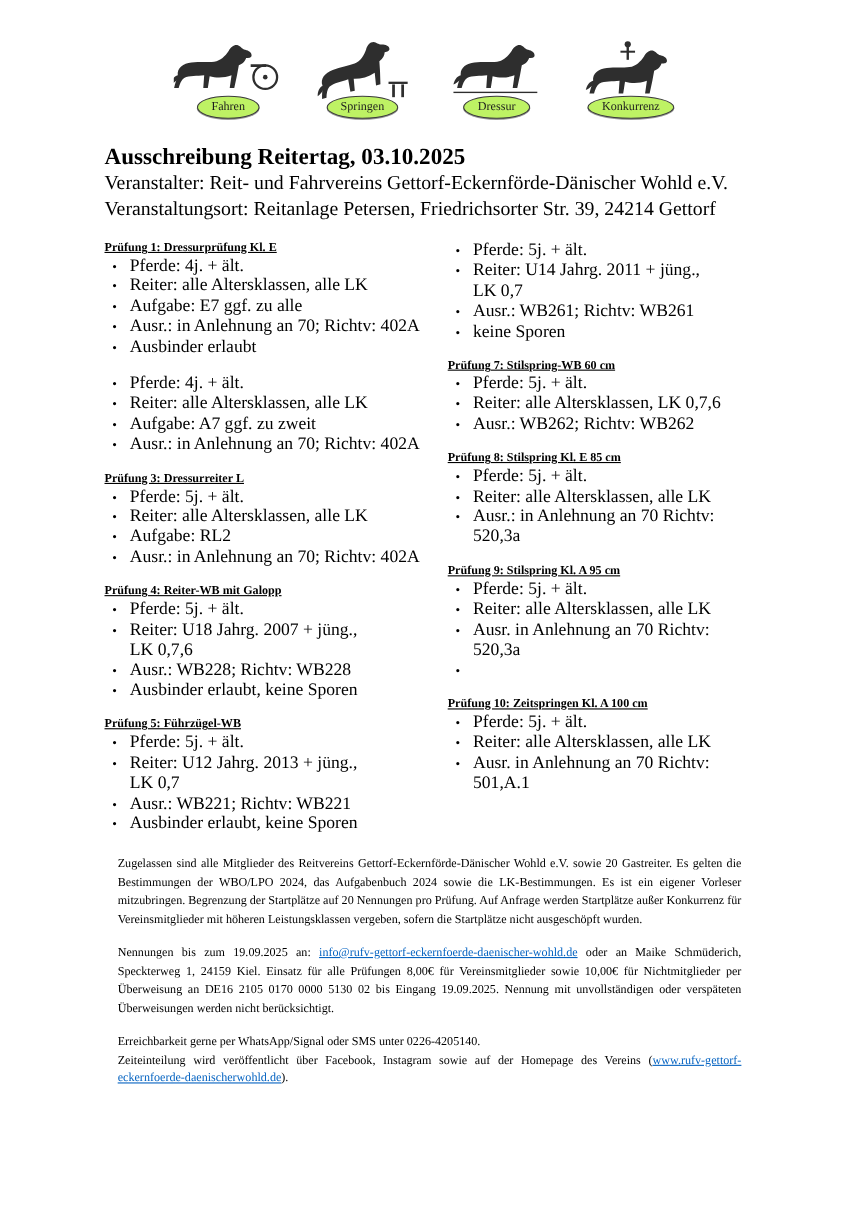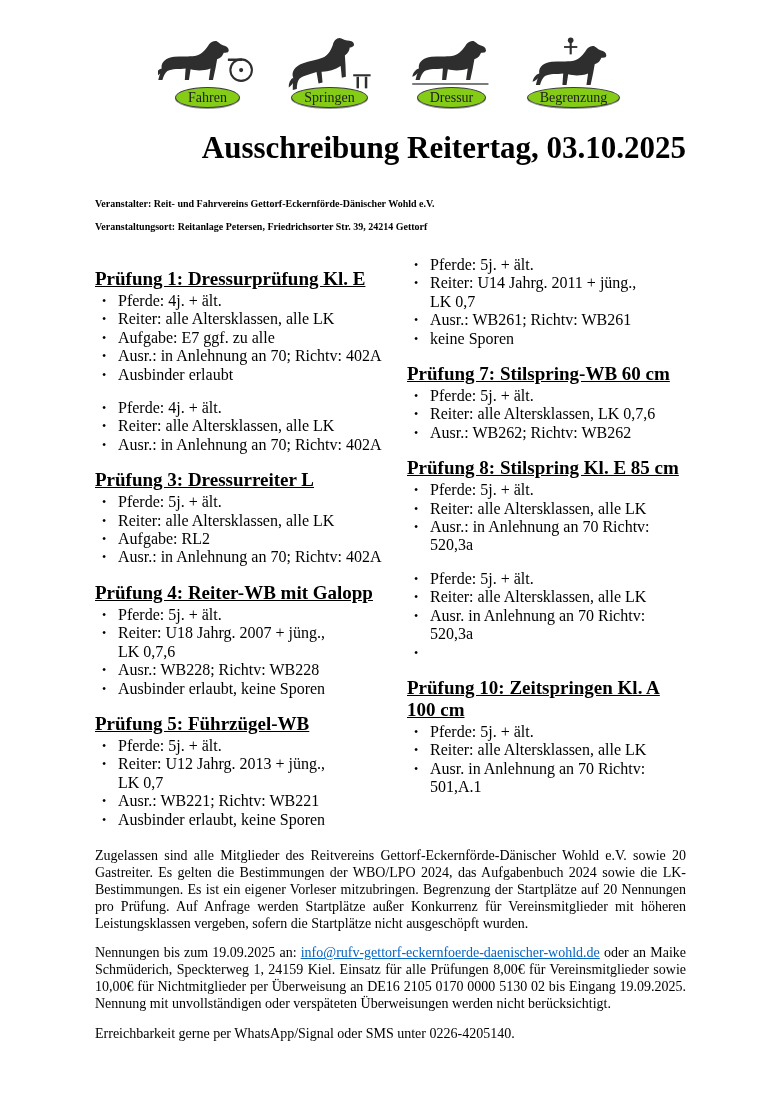--- a/index.html
+++ b/index.html
@@ -12,49 +12,49 @@
   }
   .page { padding: 32px 92px 0 95px; }
 
   
   .logo-row { display: flex; justify-content: center; gap: 18px; }
   .logo { display: flex; flex-direction: column; align-items: center; width: 104px; }
   .logo svg { width: 100px; height: 58px; }
   .banner {
     border: 1.5px solid #3c3c3c; border-radius: 50%;
     padding: 0 12px; margin-top: -3px;
-    font-size: 14px; line-height: 19px; color: #1d1d1d;
-    background: #84cc16; box-shadow: 0 1px 0 #9a9a9a; white-space: nowrap;
-  }
-
-  h1.title { margin: 22px 0 0; text-align: right; font-size: 31px; font-weight: bold; }
-
-  .intro { margin-top: 26px; font-size: 10px; line-height: 23px; font-weight: bold; }
+    font-size: 11px; line-height: 19px; color: #1d1d1d;
+    background: #bef264; box-shadow: 0 1px 0 #9a9a9a; white-space: nowrap;
+  }
+
+  h1.title { margin: 22px 0 0; text-align: left; font-size: 21px; font-weight: bold; }
+
+  .intro { font-size: 18px; line-height: 23px; }
 
   .columns { display: flex; margin-top: 18px; }
   .col-left { width: 312px; }
   .col-right { flex: 1; }
 
   .pruefung { margin-bottom: 15px; }
   .pruefung-heading {
-    margin: 12px 0 2px; font-size: 19px; font-weight: bold;
+    margin: 0 0 2px; font-size: 11px; font-weight: bold;
     text-decoration: underline;
   }
   ul.pruefung-items { list-style: none; margin: 0; padding: 0; }
   ul.pruefung-items li {
     position: relative; padding-left: 23px;
     font-size: 16px; line-height: 18.4px; min-height: 18.4px;
     white-space: pre-line;
   }
   ul.pruefung-items li::before {
     content: "\2022"; position: absolute; left: 7px; top: 0; font-size: 12px;
   }
 
   .footer { margin-top: 4px; }
-  .foot { margin: 0 0 13px; font-size: 14px; line-height: 16.9px; }
+  .foot { margin: 0 12px 13px; font-size: 11px; line-height: 16.9px; }
   .justify { text-align: justify; }
   .tight { margin-bottom: 0; }
   a.link { text-decoration: underline; cursor: pointer; }
 
   .ink { fill: #2e2e2e; }
   .ink-line { fill: none; stroke: #2e2e2e; }
 </style>
 </head>
 <body>
 
@@ -102,21 +102,21 @@
     <div class="logo">
       <svg viewBox="0 0 120 70">
         <g transform="translate(8,8)">
           <path class="ink" d="M10 42 C9 34 16 29 25 28 C34 27 43 28 50 27 C57 26 62 21 66 15 C68 11 72 8 76 9 C79 10 80 13 84 14 C88 15 91 17 91 20 C91 23 88 23 85 23 C84 26 82 29 77 31 L75 42 L72 56 L67 56 L69 42 C61 45 52 45 45 43 L43 56 L38 56 L39 42 C31 43 23 42 17 45 C14 47 12 52 11 56 L6 56 C7 51 9 46 10 42 Z"></path>
           <path class="ink" d="M10 42 C6 43 3 47 2 52 C5 51 9 48 11 45 Z"></path>
           <circle class="ink" cx="48" cy="2" r="3.4"></circle>
           <rect class="ink" x="46.7" y="5" width="2.6" height="14"></rect>
           <rect class="ink" x="40" y="9" width="16" height="2.2"></rect>
         </g>
       </svg>
-      <div class="banner">Begrenzung</div>
+      <div class="banner">Konkurrenz</div>
     </div>
 
   </div>
 
   <h1 class="title">Ausschreibung Reitertag, 03.10.2025</h1>
 
   <div class="intro">
     <div>Veranstalter: Reit- und Fahrvereins Gettorf-Eckernförde-Dänischer Wohld e.V.</div>
     <div>Veranstaltungsort: Reitanlage Petersen, Friedrichsorter Str. 39, 24214 Gettorf</div>
   </div>
@@ -131,20 +131,21 @@
             <li>Aufgabe: E7 ggf. zu alle</li>
             <li>Ausr.: in Anlehnung an 70; Richtv: 402A</li>
             <li>Ausbinder erlaubt</li>
           </ul>
   </section>
 
   <section class="pruefung">
     <ul class="pruefung-items">
             <li>Pferde: 4j. + ält.</li>
             <li>Reiter: alle Altersklassen, alle LK</li>
+            <li>Aufgabe: A7 ggf. zu zweit</li>
             <li>Ausr.: in Anlehnung an 70; Richtv: 402A</li>
           </ul>
   </section>
 
   <section class="pruefung">
     <h3 class="pruefung-heading">Prüfung 3: Dressurreiter L</h3>
     <ul class="pruefung-items">
             <li>Pferde: 5j. + ält.</li>
             <li>Reiter: alle Altersklassen, alle LK</li>
             <li>Aufgabe: RL2</li>
@@ -197,20 +198,21 @@
   <section class="pruefung">
     <h3 class="pruefung-heading">Prüfung 8: Stilspring Kl. E 85 cm</h3>
     <ul class="pruefung-items">
             <li>Pferde: 5j. + ält.</li>
             <li>Reiter: alle Altersklassen, alle LK</li>
             <li>Ausr.: in Anlehnung an 70 Richtv: 520,3a</li>
           </ul>
   </section>
 
   <section class="pruefung">
+    <h3 class="pruefung-heading">Prüfung 9: Stilspring Kl. A 95 cm</h3>
     <ul class="pruefung-items">
             <li>Pferde: 5j. + ält.</li>
             <li>Reiter: alle Altersklassen, alle LK</li>
             <li>Ausr. in Anlehnung an 70 Richtv: 520,3a</li>
             <li></li>
           </ul>
   </section>
 
   <section class="pruefung">
     <h3 class="pruefung-heading">Prüfung 10: Zeitspringen Kl. A 100 cm</h3>
@@ -220,15 +222,16 @@
             <li>Ausr. in Anlehnung an 70 Richtv: 501,A.1</li>
           </ul>
   </section>
 </div>
   </div>
 
   <div class="footer">
     <p class="foot justify">Zugelassen sind alle Mitglieder des Reitvereins Gettorf-Eckernförde-Dänischer Wohld e.V. sowie 20 Gastreiter. Es gelten die Bestimmungen der WBO/LPO 2024, das Aufgabenbuch 2024 sowie die LK-Bestimmungen. Es ist ein eigener Vorleser mitzubringen. Begrenzung der Startplätze auf 20 Nennungen pro Prüfung. Auf Anfrage werden Startplätze außer Konkurrenz für Vereinsmitglieder mit höheren Leistungsklassen vergeben, sofern die Startplätze nicht ausgeschöpft wurden.</p>
     <p class="foot justify"><span>Nennungen bis zum 19.09.2025 an: </span><a class="link" style="color: rgb(5, 99, 193);">info@rufv-gettorf-eckernfoerde-daenischer-wohld.de</a><span> oder an Maike Schmüderich, Speckterweg 1, 24159 Kiel. Einsatz für alle Prüfungen 8,00€ für Vereinsmitglieder sowie 10,00€ für Nichtmitglieder per Überweisung an DE16 2105 0170 0000 5130 02 bis Eingang 19.09.2025. Nennung mit unvollständigen oder verspäteten Überweisungen werden nicht berücksichtigt.</span></p>
     <p class="foot tight">Erreichbarkeit gerne per WhatsApp/Signal oder SMS unter 0226-4205140.</p>
+    <p class="foot justify"><span>Zeiteinteilung wird veröffentlicht über Facebook, Instagram sowie auf der Homepage des Vereins (</span><a class="link" style="color: rgb(5, 99, 193);">www.rufv-gettorf-eckernfoerde-daenischerwohld.de</a><span>).</span></p>
   </div>
 
 </div>
 
 </body></html>

